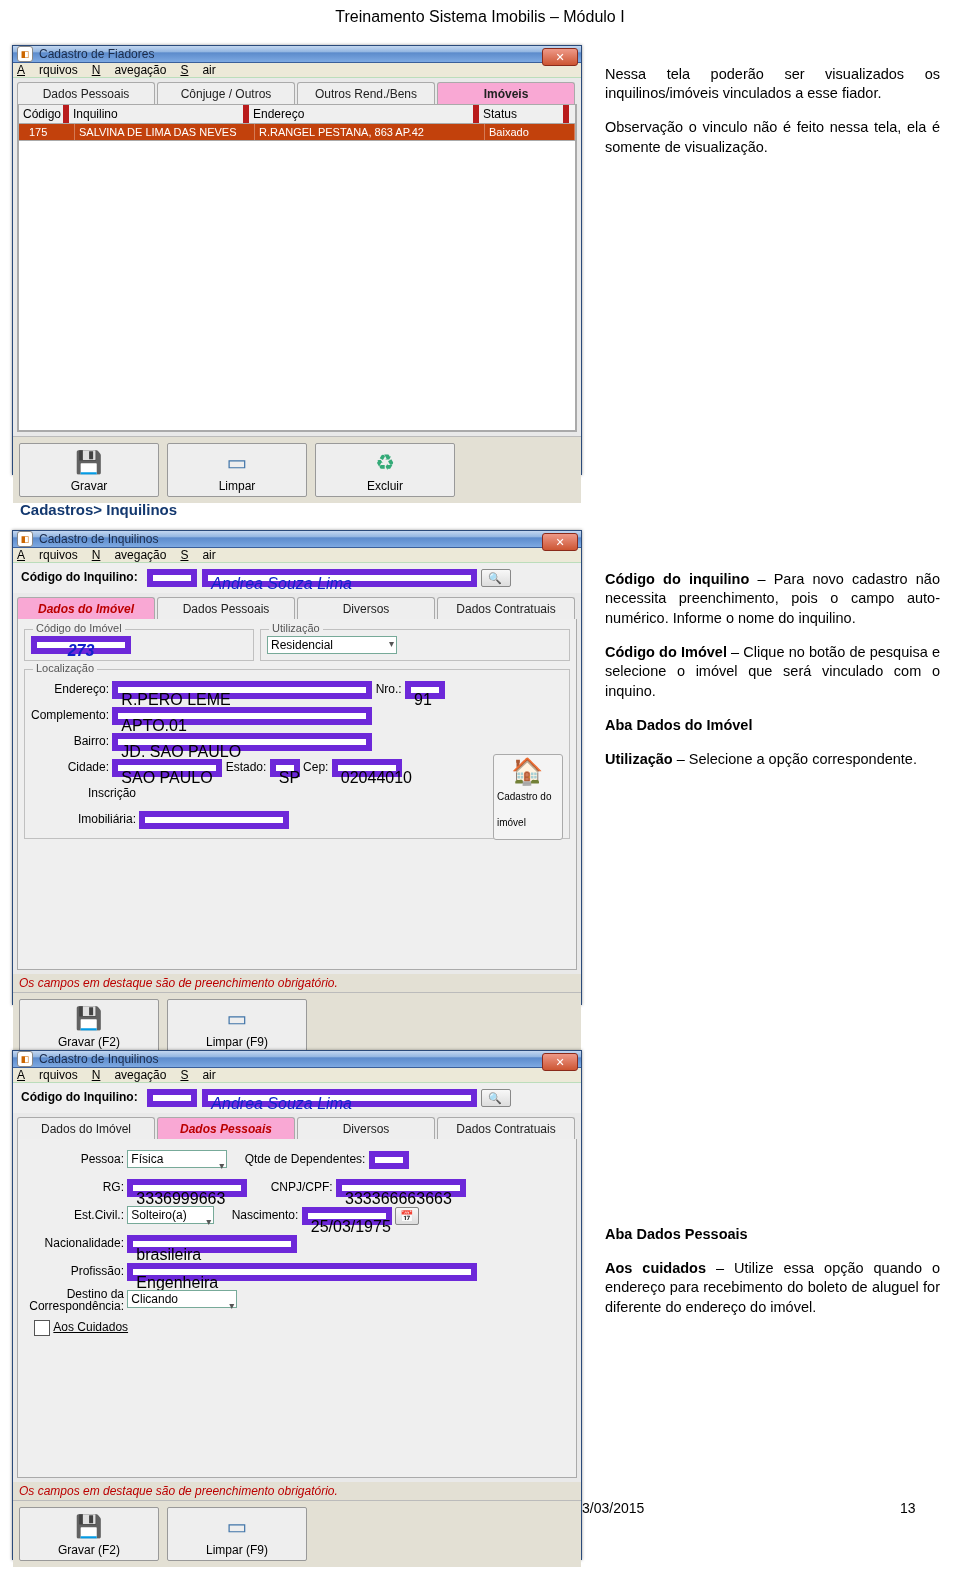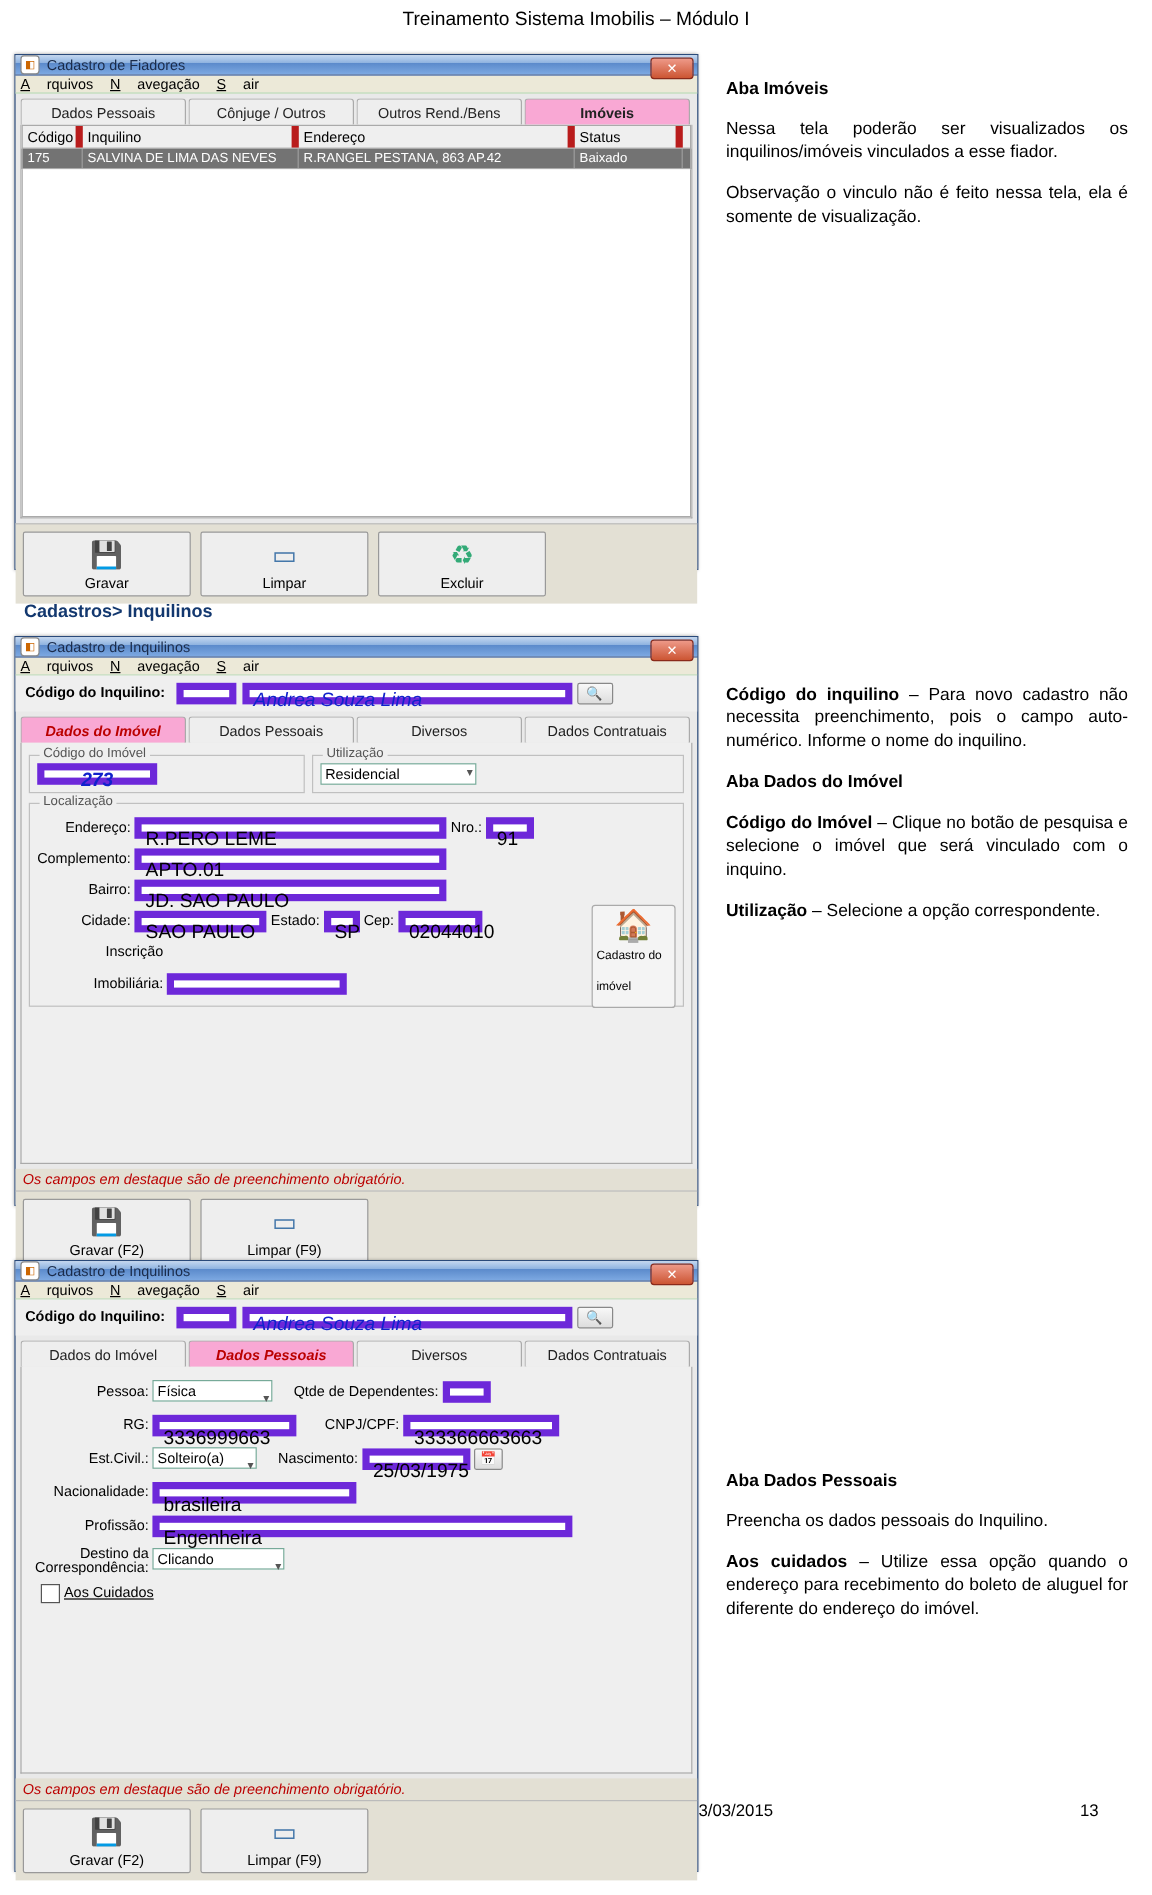--- a/index.html
+++ b/index.html
@@ -56,21 +56,21 @@
     margin-right:2px;
     display:flex;align-items:center;justify-content:center;
     font-size:12px; color:#222;
   }
   .tab.active { background:#f9a8d4; font-weight:bold; }
   .tab.active.red { color:#b00; font-style:italic; font-weight:bold; }
   .tab-body { margin:0 4px 4px 4px; background:#efefef; border:1px solid #aaa; border-top:none; padding:6px; flex:1; }
 
   .table-head { display:flex; background:#efefef; border:1px solid #aaa; }
   .table-head div { border-right:6px solid #b91c1c; padding:2px 4px; font-size:12px; }
-  .table-row { display:flex; background:#737373; color:#fff; border:1px solid #aaa; border-top:none; }
+  .table-row { display:flex; background:#c2410c; color:#fff; border:1px solid #aaa; border-top:none;justify-content:flex-end; }
   .table-row div { border-right:1px solid rgba(255,255,255,.3); padding:2px 4px; font-size:11px; overflow:hidden;white-space:nowrap; }
 
   .btn-bar { background:#e3e0d4; border-top:1px solid #bbb; padding:6px; display:flex; }
   .big-btn { background:#eee; border:1px solid #999; border-radius:2px; padding:3px 6px; margin-right:8px; display:flex;flex-direction:column;align-items:center;width:140px; }
   .big-btn .icon { width:32px;height:32px;display:flex;align-items:center;justify-content:center;font-size:22px; }
 
   .label { display:inline-block; }
   .input { background:#fff; border:6px solid #6d28d9; display:inline-block; height:18px; padding:0 3px; font-size:16px; vertical-align:middle; }
   .select { background:#fff;border:1px solid #7a9;height:18px;display:inline-flex;align-items:center;padding:0 3px; position:relative; }
   .select::after { content:"▾"; position:absolute;right:2px;top:1px;font-size:10px;color:#555; }
@@ -135,21 +135,20 @@
       <span>Limpar</span>
     </div>
     <div class="big-btn">
       <span class="icon" style="color:#3a7;">♻</span>
       <span>Excluir</span>
     </div>
   </div>
 </div>
 
 <div class="side-text just" style="left:605px;top:50px;width:335px;">
-  <p><b>Aba Imóveis</b></p>
   <p>Nessa tela poderão ser visualizados os inquilinos/imóveis vinculados a esse fiador.</p>
   <p>Observação o vinculo não é feito nessa tela, ela é somente de visualização.</p>
 </div>
 
 <div class="side-text" style="left:20px;top:500px;">
   <span class="blue">Cadastros&gt; Inquilinos</span>
 </div>
 
 <div class="window" style="left:12px;top:530px;width:570px;height:475px;">
   <div class="titlebar">
@@ -224,22 +223,22 @@
     </div>
     <div class="big-btn">
       <span class="icon" style="color:#47a;">▭</span>
       <span>Limpar (F9)</span>
     </div>
   </div>
 </div>
 
 <div class="side-text just" style="left:605px;top:555px;width:335px;">
   <p><b>Código do inquilino</b><span> – Para novo cadastro não necessita preenchimento, pois o campo auto-numérico. Informe o nome do inquilino.</span></p>
+  <p><b>Código do Imóvel</b><span> – Clique no botão de pesquisa e selecione o imóvel que será vinculado com o inquino.</span></p>
   <p><b>Aba Dados do Imóvel</b></p>
-  <p><b>Código do Imóvel</b><span> – Clique no botão de pesquisa e selecione o imóvel que será vinculado com o inquino.</span></p>
   <p><b>Utilização</b><span> – Selecione a opção correspondente.</span></p>
 </div>
 
 <div class="window" style="left:12px;top:1050px;width:570px;height:510px;">
   <div class="titlebar">
     <span class="logo">◧</span>
     <span class="ttext">Cadastro de Inquilinos</span>
     <span class="close-btn">✕</span>
   </div>
   <div class="menubar">
@@ -303,18 +302,17 @@
     </div>
     <div class="big-btn">
       <span class="icon" style="color:#47a;">▭</span>
       <span>Limpar (F9)</span>
     </div>
   </div>
 </div>
 
 <div class="side-text just" style="left:605px;top:1210px;width:335px;">
   <p><b>Aba Dados Pessoais</b></p>
-  <p>Preencha os dados pessoais do Inquilino.</p>
   <p><b>Aos cuidados</b><span> – Utilize essa opção quando o endereço para recebimento do boleto de aluguel for diferente do endereço do imóvel.</span></p>
 </div>
 
 <div class="footer-pg" style="left:582px;top:1500px;">3/03/2015</div>
 <div class="footer-pg" style="left:900px;top:1500px;">13</div>
 
 </body></html>

